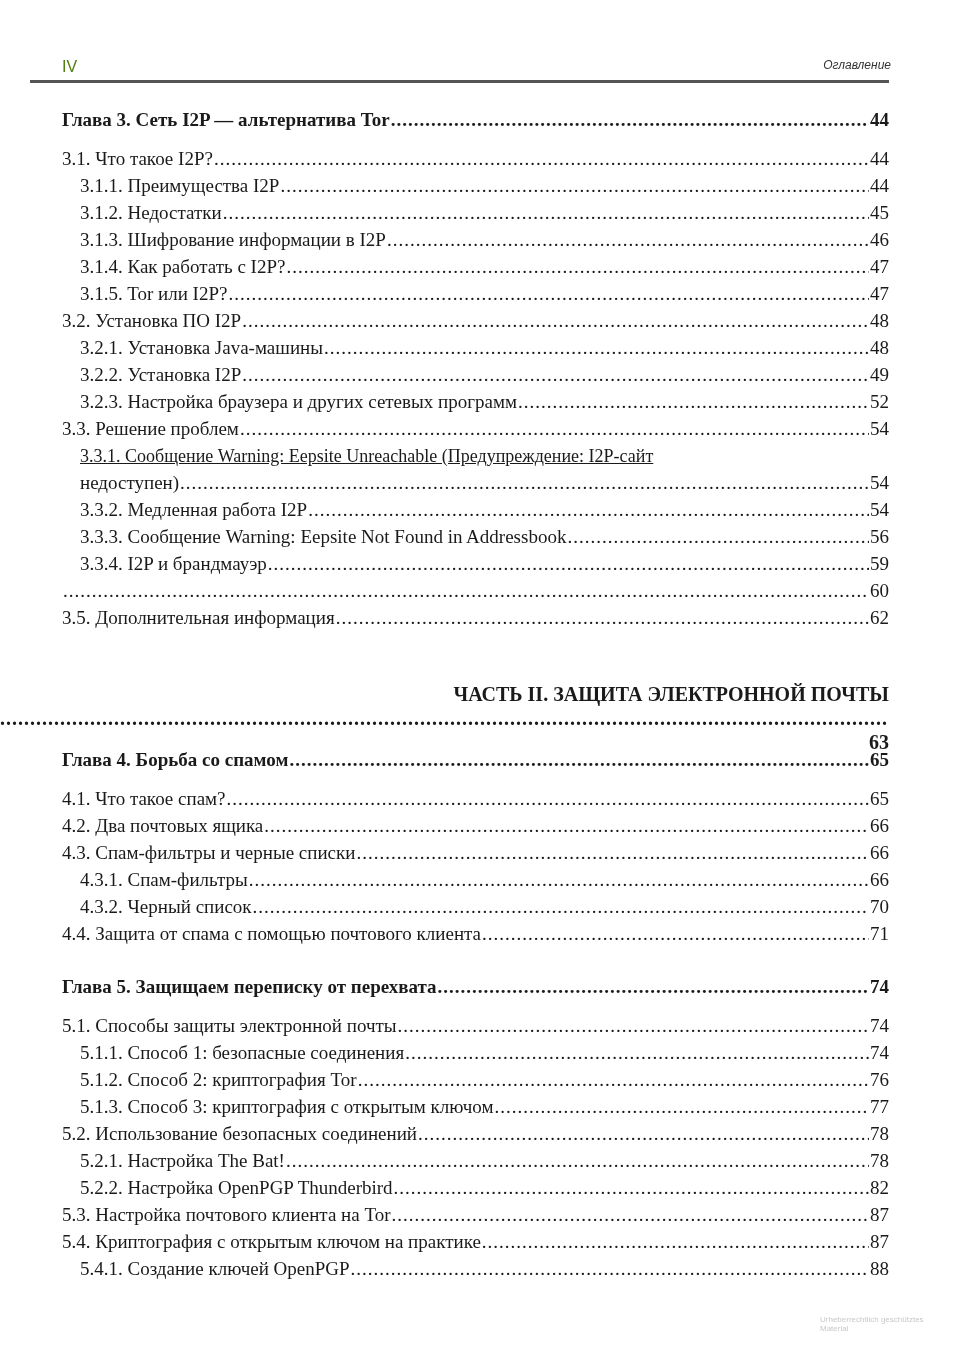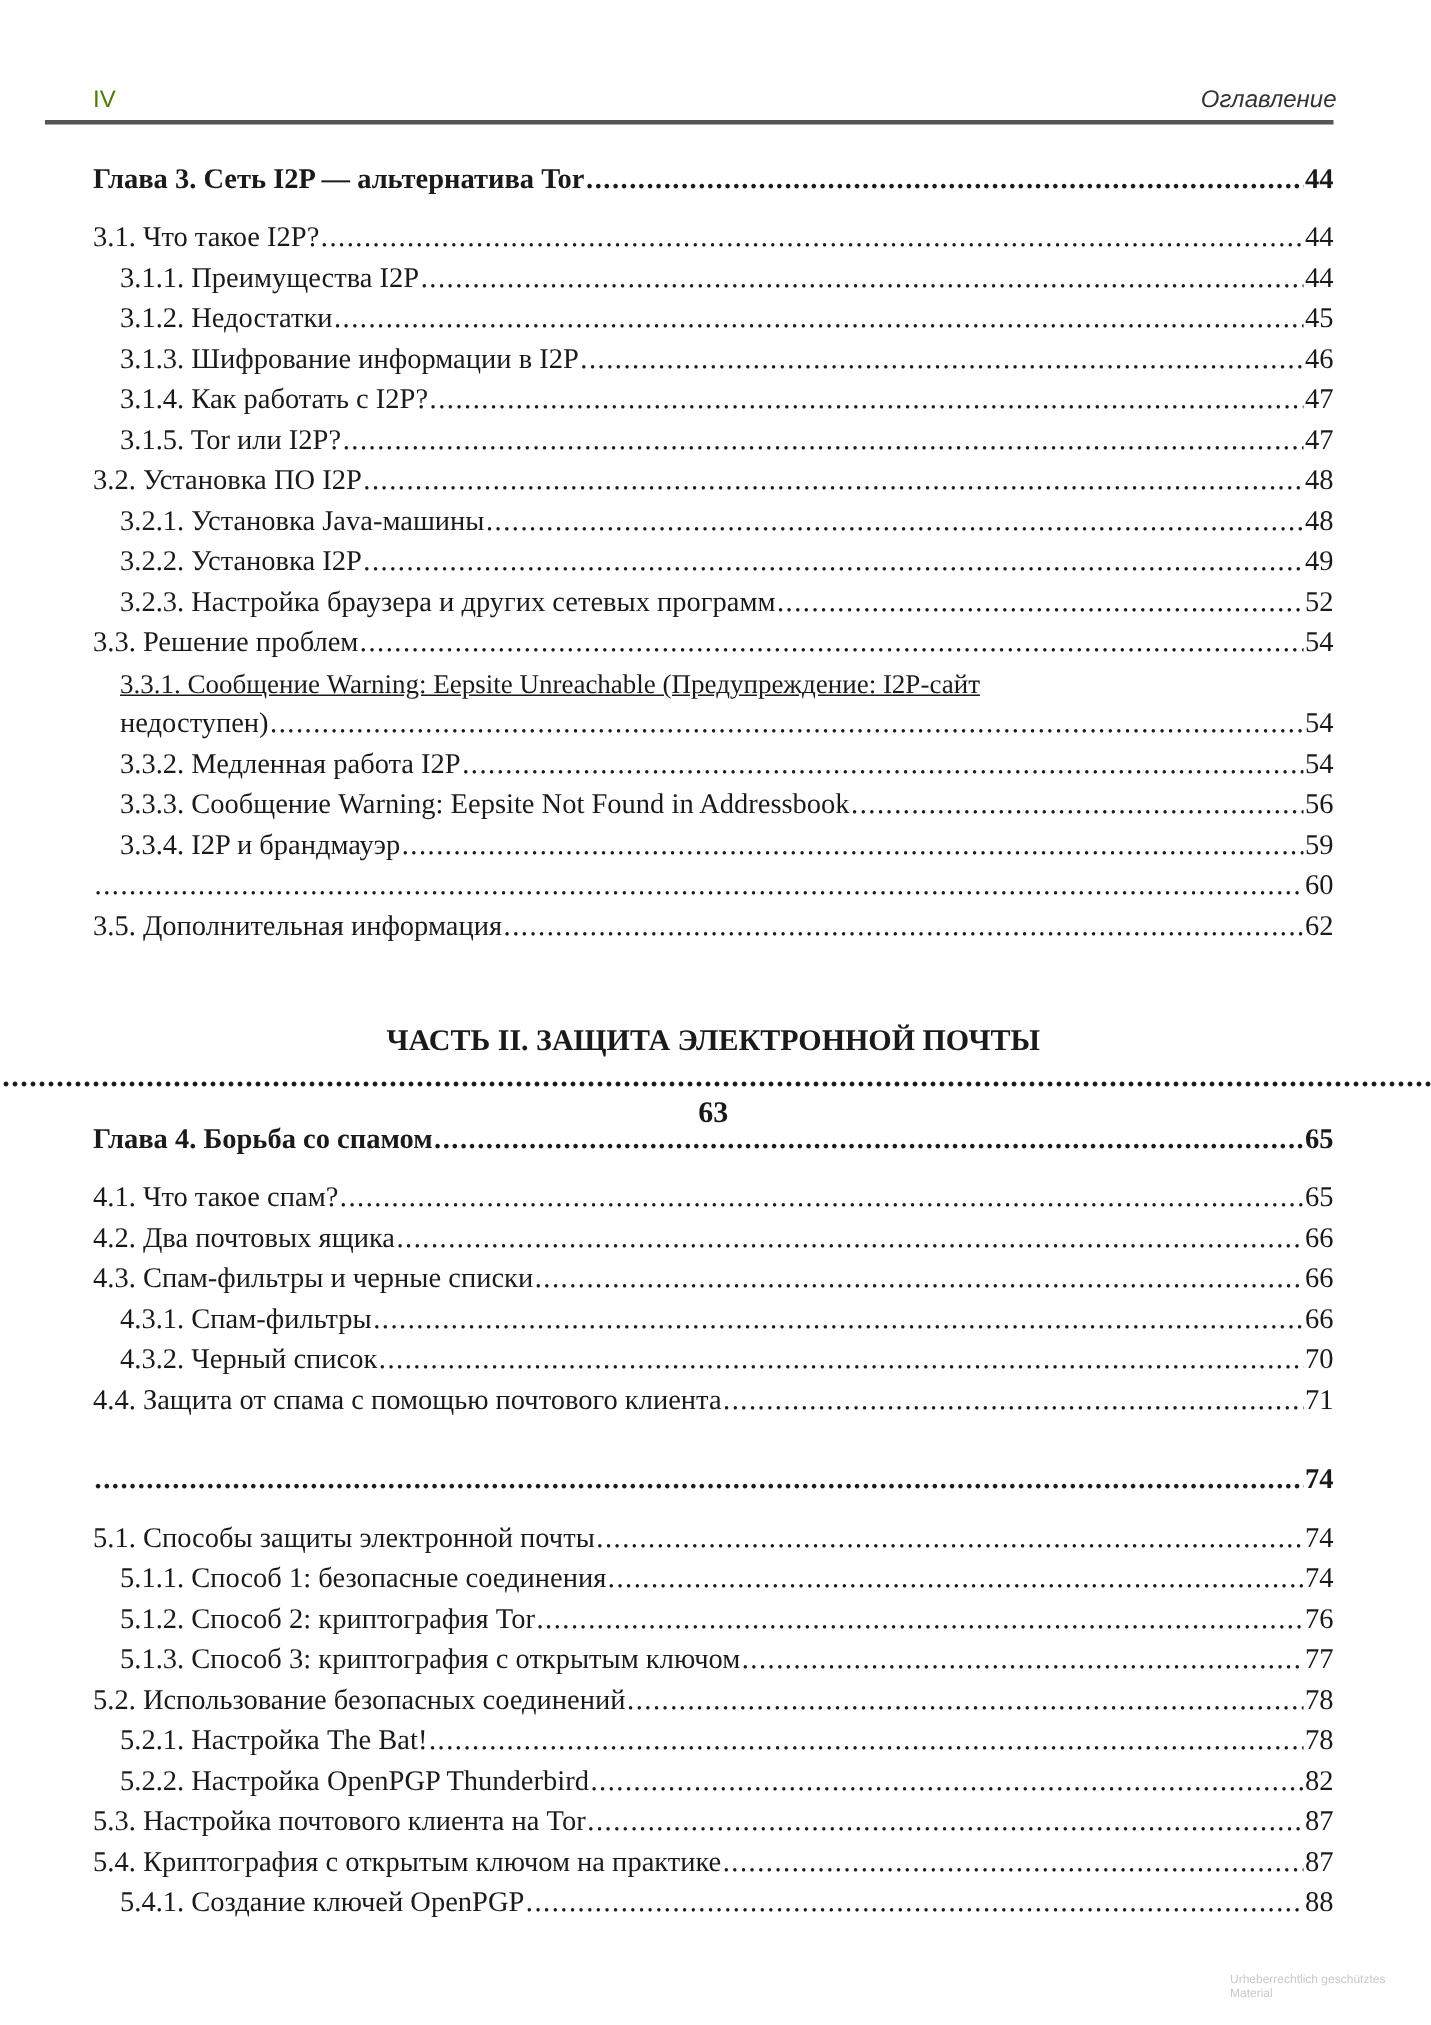--- a/index.html
+++ b/index.html
@@ -1,22 +1,22 @@
 <!DOCTYPE html>
 <html><head>
 <meta charset="utf-8">
 <style>
   html, body { margin: 0; padding: 0; background: #ffffff; }
   body { width: 954px; height: 1350px; position: relative; overflow: hidden; color: #1a1a1a; }
   .header { position: absolute; left: 62px; top: 58px; width: 829px; height: 22px; }
   .header .left { position: absolute; left: 0; top: 0; font-family: "Liberation Sans", sans-serif; font-size: 16px; color: #4d7c0f; }
-  .header .right { position: absolute; right: 0; top: 0; font-family: "Liberation Sans", sans-serif; font-style: italic; font-size: 16px; color: #333; }
+  .header .right { position: absolute; right: 0; top: 0; font-family: "Liberation Sans", sans-serif; font-style: italic; font-size: 12px; color: #333; }
   .rule { position: absolute; left: 30px; top: 80px; width: 859px; height: 3px; background: #555; }
   .toc { position: absolute; left: 62px; top: 0; width: 827px; font-family: "Liberation Serif", serif; }
-  .entry { position: absolute; left: 0; width: 827px; display: flex; align-items: center; font-size: 19px; line-height: 24px; white-space: nowrap; }
+  .entry { position: absolute; left: 0; width: 827px; display: flex; align-items: flex-end; font-size: 19px; line-height: 24px; white-space: nowrap; }
   .entry.l2 { padding-left: 18px; width: 809px; }
   .entry .title { flex: 0 0 auto; }
   .entry .dots { flex: 1 1 auto; overflow: hidden; margin: 0 1px; letter-spacing: 1px; }
   .entry .dots::before { content: "........................................................................................................................................................................................................................"; }
   .entry .page { flex: 0 0 auto; }
   .entry.bold { font-weight: bold; font-size: 19px; }
   .entry.part { font-weight: bold; font-size: 20px; flex-direction: column; }
   .entry-wrap { position: absolute; left: 18px; width: 809px; font-size: 18px; line-height: 24px; text-decoration: underline; }
   .watermark { position: absolute; left: 820px; top: 1315px; font-family: "Liberation Sans", sans-serif; font-size: 8px; color: #c8c8c8; }
 </style>
@@ -159,20 +159,21 @@
       <span class="dots"></span>
       <span class="page">70</span>
   </div>
   <div class="entry" style="top:922px">
     <span class="title">4.4. Защита от спама  с помощью почтового клиента</span>
       <span class="dots"></span>
       <span class="page">71</span>
   </div>
 
   <div class="entry bold" style="top:975px">
+    <span class="title">Глава 5. Защищаем переписку  от перехвата</span>
       <span class="dots"></span>
       <span class="page">74</span>
   </div>
   <div class="entry" style="top:1014px">
     <span class="title">5.1. Способы защиты электронной почты</span>
       <span class="dots"></span>
       <span class="page">74</span>
   </div>
   <div class="entry l2" style="top:1041px">
     <span class="title">5.1.1. Способ 1: безопасные соединения</span>

